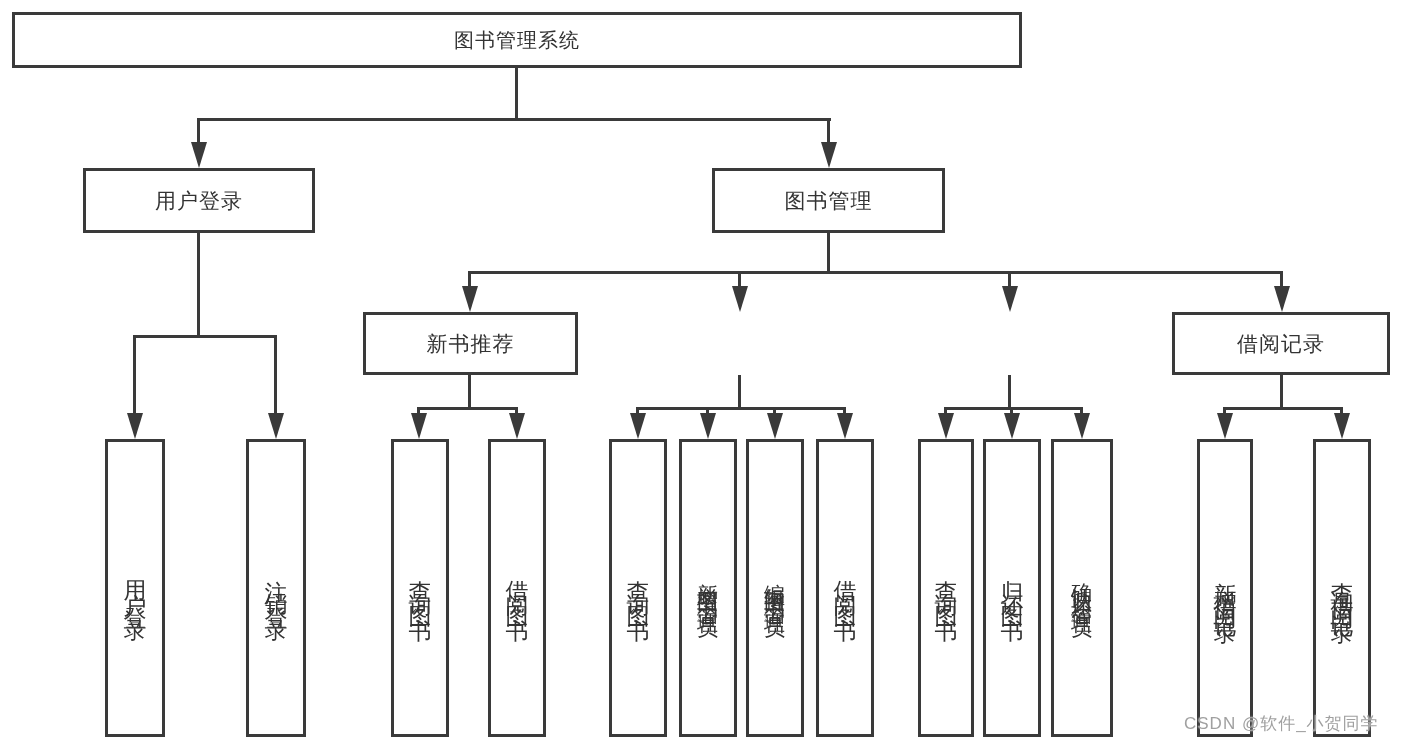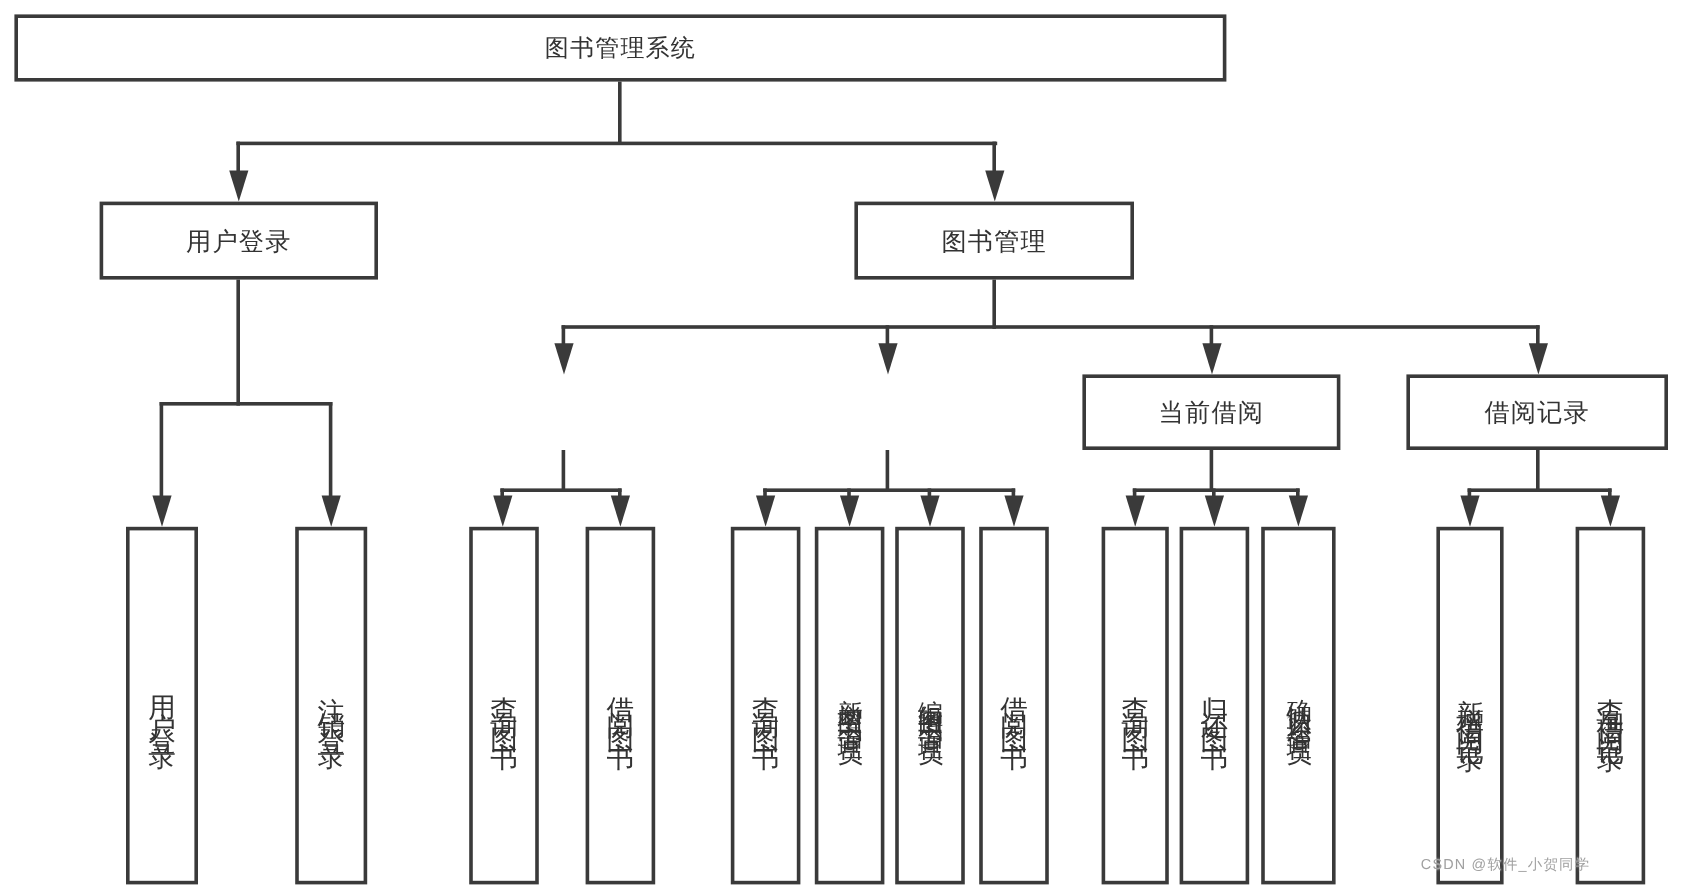--- a/index.html
+++ b/index.html
@@ -38,21 +38,21 @@
   .ah{
     position:absolute;
     width:0;height:0;
     border-left:8px solid transparent;
     border-right:8px solid transparent;
     border-top:26px solid #3a3a3a;
   }
   .watermark{
     position:absolute;
     left:1184px;top:712px;
-    font-size:12px;
+    font-size:17px;
     color:#a0a0a0;
     letter-spacing:1px;
     z-index:10;
     white-space:nowrap;
     text-shadow:0 0 2px #fff;
   }
 </style>
 </head>
 <body>
 
@@ -87,22 +87,22 @@
   <div class="hl" style="left:468px;top:271px;width:815px;"></div>
   <div class="vl" style="left:468px;top:271px;height:20px;"></div>
   <div class="ah" style="left:462px;top:286px;"></div>
   <div class="vl" style="left:738px;top:271px;height:20px;"></div>
   <div class="ah" style="left:732px;top:286px;"></div>
   <div class="vl" style="left:1008px;top:271px;height:20px;"></div>
   <div class="ah" style="left:1002px;top:286px;"></div>
   <div class="vl" style="left:1280px;top:271px;height:20px;"></div>
   <div class="ah" style="left:1274px;top:286px;"></div>
 
-  <div class="node lvl" style="left:902px;top:312px;width:215px;height:63px;">
-    <span>当前借阅</span>
+  <div class="node lvl" style="left:363px;top:312px;width:215px;height:63px;">
+    <span>新书推荐</span>
   </div>
   <div class="node lvl" style="left:1172px;top:312px;width:218px;height:63px;">
     <span>借阅记录</span>
   </div>
 
   <div class="vl" style="left:468px;top:375px;height:35px;"></div>
   <div class="hl" style="left:417px;top:407px;width:101px;"></div>
   <div class="vl" style="left:417px;top:407px;height:10px;"></div>
   <div class="ah" style="left:411px;top:413px;"></div>
   <div class="vl" style="left:515px;top:407px;height:10px;"></div>

